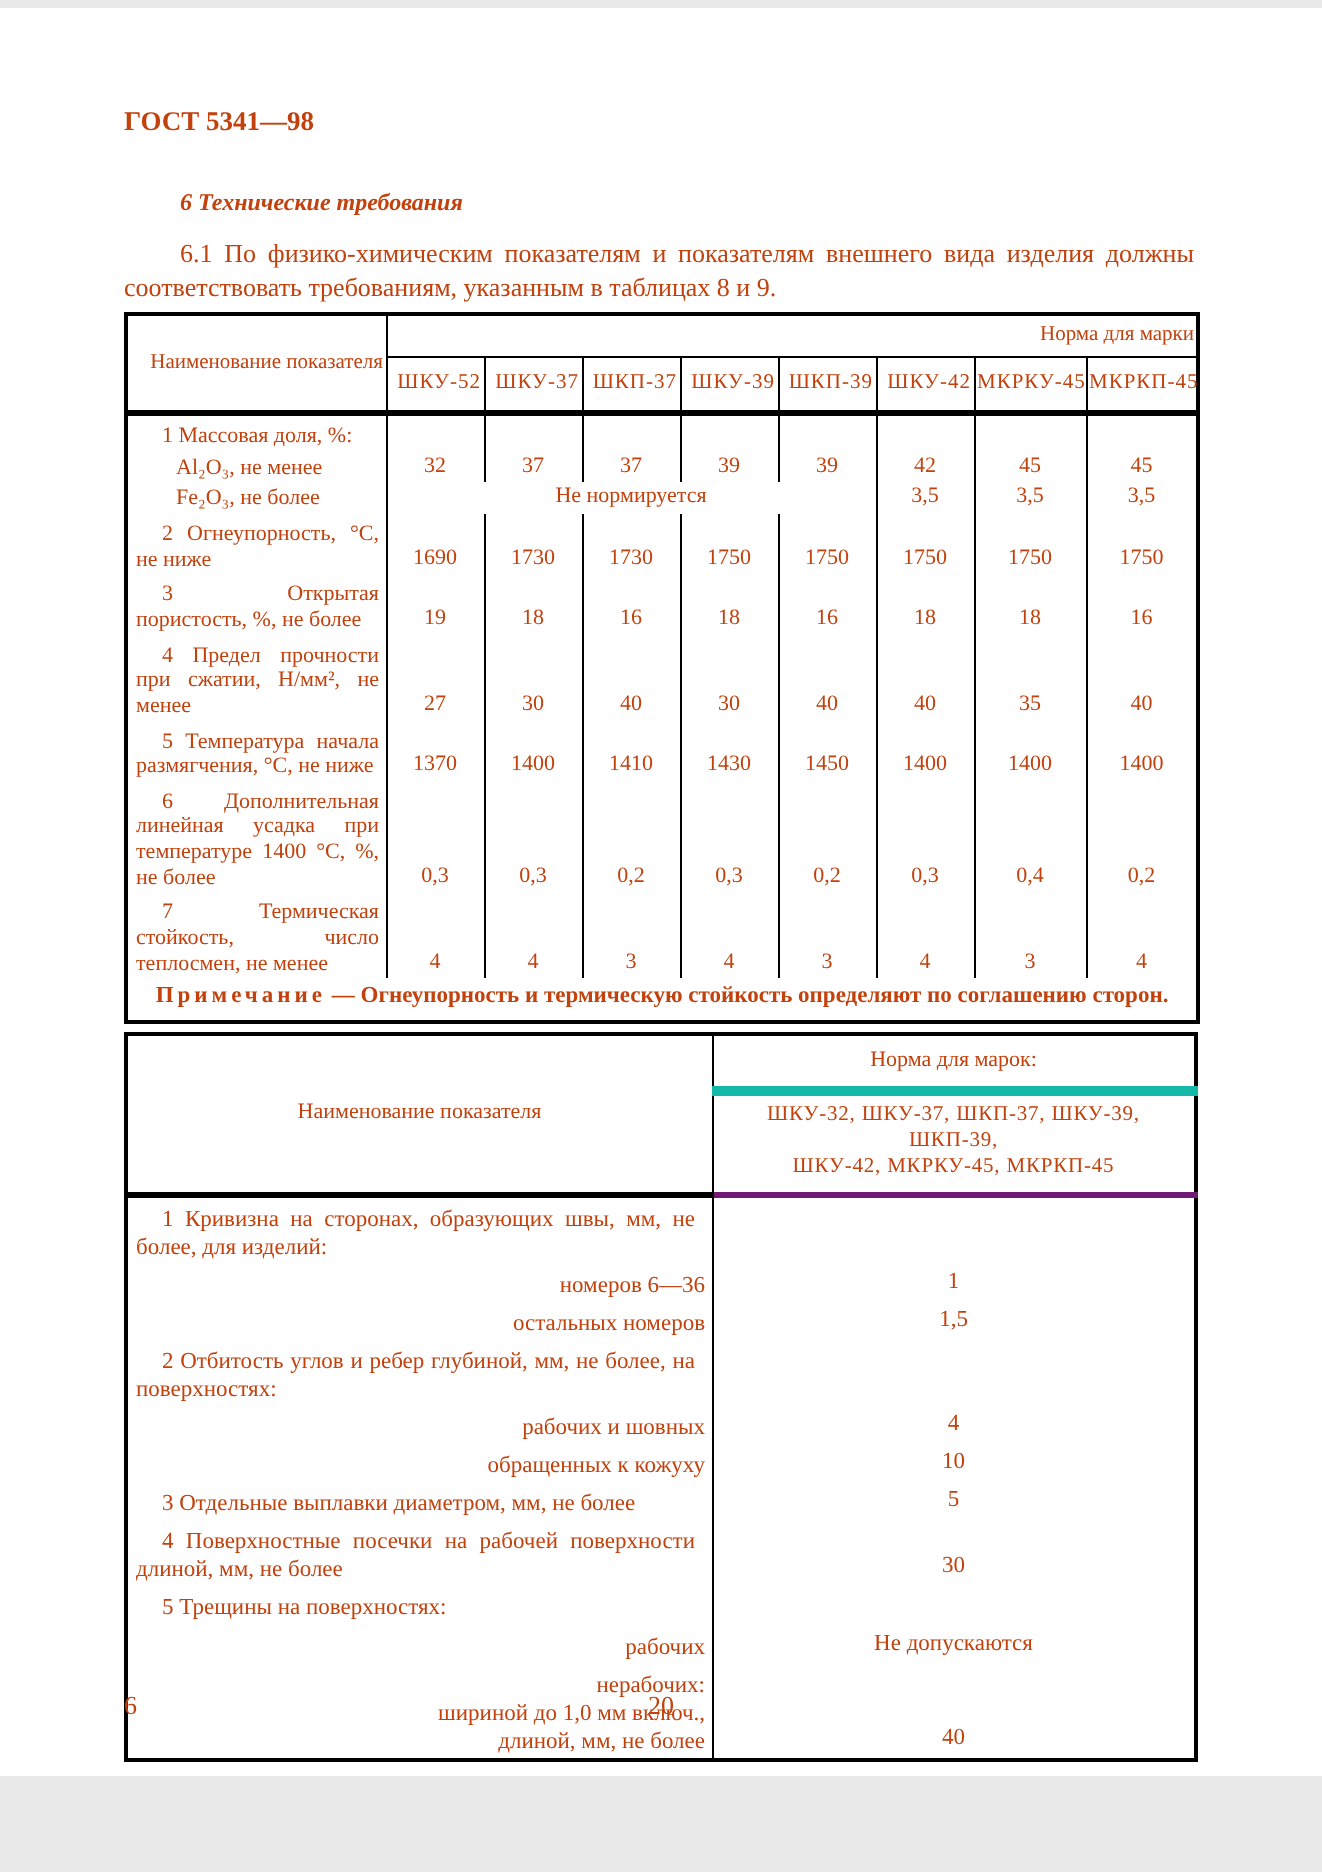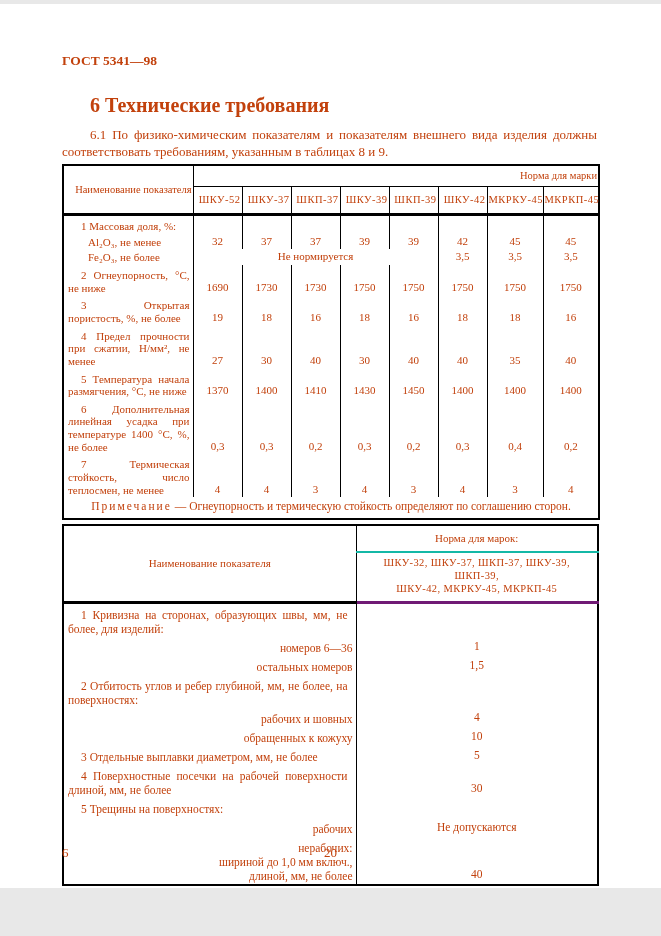--- a/index.html
+++ b/index.html
@@ -2,43 +2,43 @@
 <html><head>
 <meta charset="utf-8">
 <style>
   html,body{margin:0;padding:0;background:#e8e8e8;}
   .page{
     position:relative;width:661px;height:884px;margin:4px auto;background:#ffffff;
     font-family:"Liberation Serif","DejaVu Serif",serif;color:#c2410c;overflow:hidden;
   }
   .content{position:absolute;left:62px;top:0;width:535px;}
   .doc-number{margin-top:49px;font-weight:bold;font-size:13.5px;}
-  .section-title{margin:25px 0 0;padding-left:28px;font-size:20px;font-weight:bold;}
+  .section-title{margin:25px 0 0;padding-left:28px;font-size:12px;font-weight:bold;font-style:italic;}
   .para{margin:9px 0 0;font-size:13px;line-height:17px;text-indent:28px;text-align:justify;}
   .caption{margin-top:16px;font-size:12px;}
   .caption9{margin-top:24px;}
   .cap-label{letter-spacing:3px;}
   table{border-collapse:collapse;table-layout:fixed;width:535px;margin-top:4px;}
   .t8{font-size:11px;line-height:1.15;}
   .t9{font-size:11.5px;line-height:1.22;}
   .t8,.t9{border:2px solid #000;}
   .t8 th,.t8 td,.t9 th,.t9 td{border:1px solid #000;font-weight:normal;}
   .t8 thead th{font-size:10.5px;text-align:right;vertical-align:middle;padding:4px 1px;}
   .t8 thead .brand-cell{letter-spacing:0.5px;border-bottom:3px solid #000;padding:7px 1px;}
   .t8 thead .name-head{border-bottom:3px solid #000;}
   .t8 tbody td{border-top:none;border-bottom:none;}
   .t9 tbody td{border-top:none;border-bottom:none;}
   .nm{text-align:justify;text-indent:13px;vertical-align:top;padding:4px 3px 1px 4px;}
   .sub8{text-align:left;text-indent:0;padding:2px 3px 1px 24px;}
   .vc{text-align:center;vertical-align:bottom;padding:1px 2px 2px;}
-  .note-row td{border-top:2px solid #000;text-align:center;font-size:11.5px;padding:3px 2px 4px;}
+  .note-row td{border-top:2px solid #000;text-align:center;font-size:11.5px;padding:3px 2px 4px;font-weight:bold;}
   .note-label{letter-spacing:2px;}
   .t9 thead th{text-align:center;vertical-align:middle;font-size:11px;}
   .t9 .name-head9{border-bottom:3px solid #000;}
-  .t9 .norm-top{border-bottom:2px solid #14b8a6;padding:6px 2px;}
+  .t9 .norm-top{border-bottom:5px solid #14b8a6;padding:6px 2px;}
   .t9 .brand-list{border-bottom:3px solid #701a75;font-size:10.5px;letter-spacing:0.4px;
       white-space:pre-line;padding:4px 6px 6px;}
   .nm9{text-align:justify;text-indent:13px;vertical-align:top;padding:4px 8px 1px 4px;}
   .sub9{text-align:right;text-indent:0;vertical-align:top;padding:4px 3px 1px 57px;}
   .pre{white-space:pre-line;}
   .vc9{text-align:center;vertical-align:bottom;padding:2px 4px 3px;}
   .footer-num{position:absolute;top:841px;font-size:13px;}
   .footer-left{left:62px;}
   .footer-center{left:0;width:661px;text-align:center;}
 </style>

